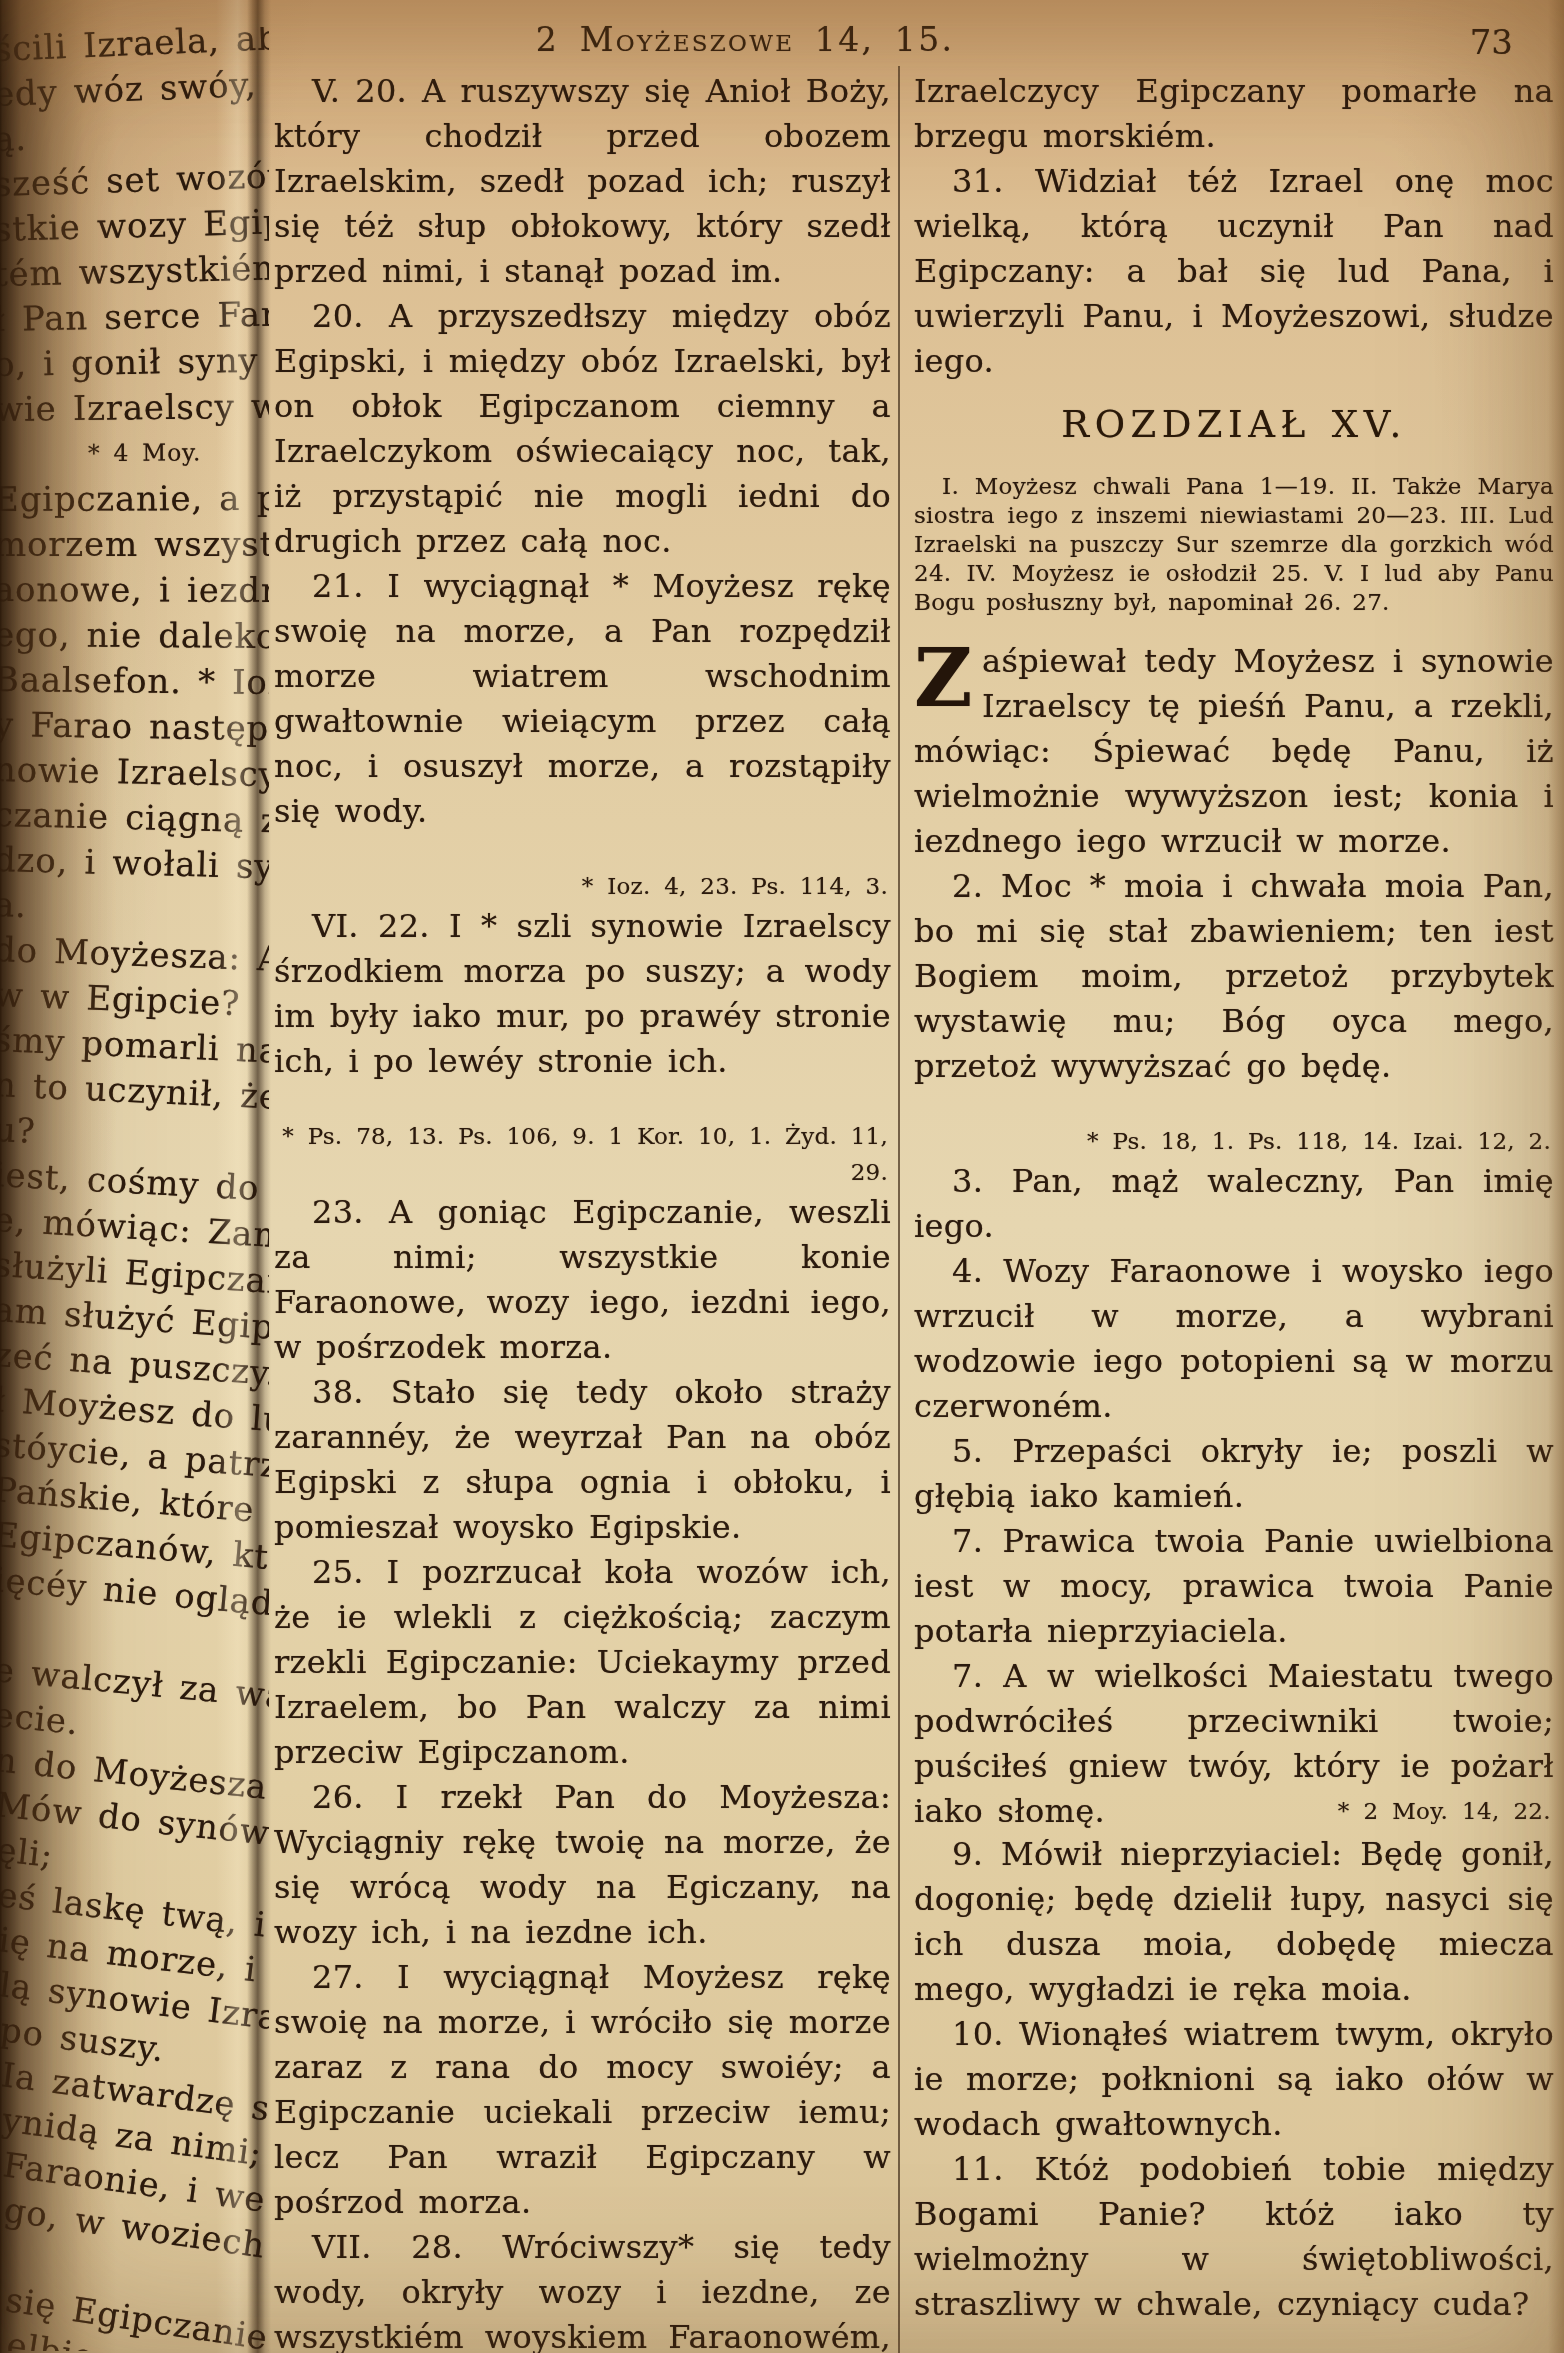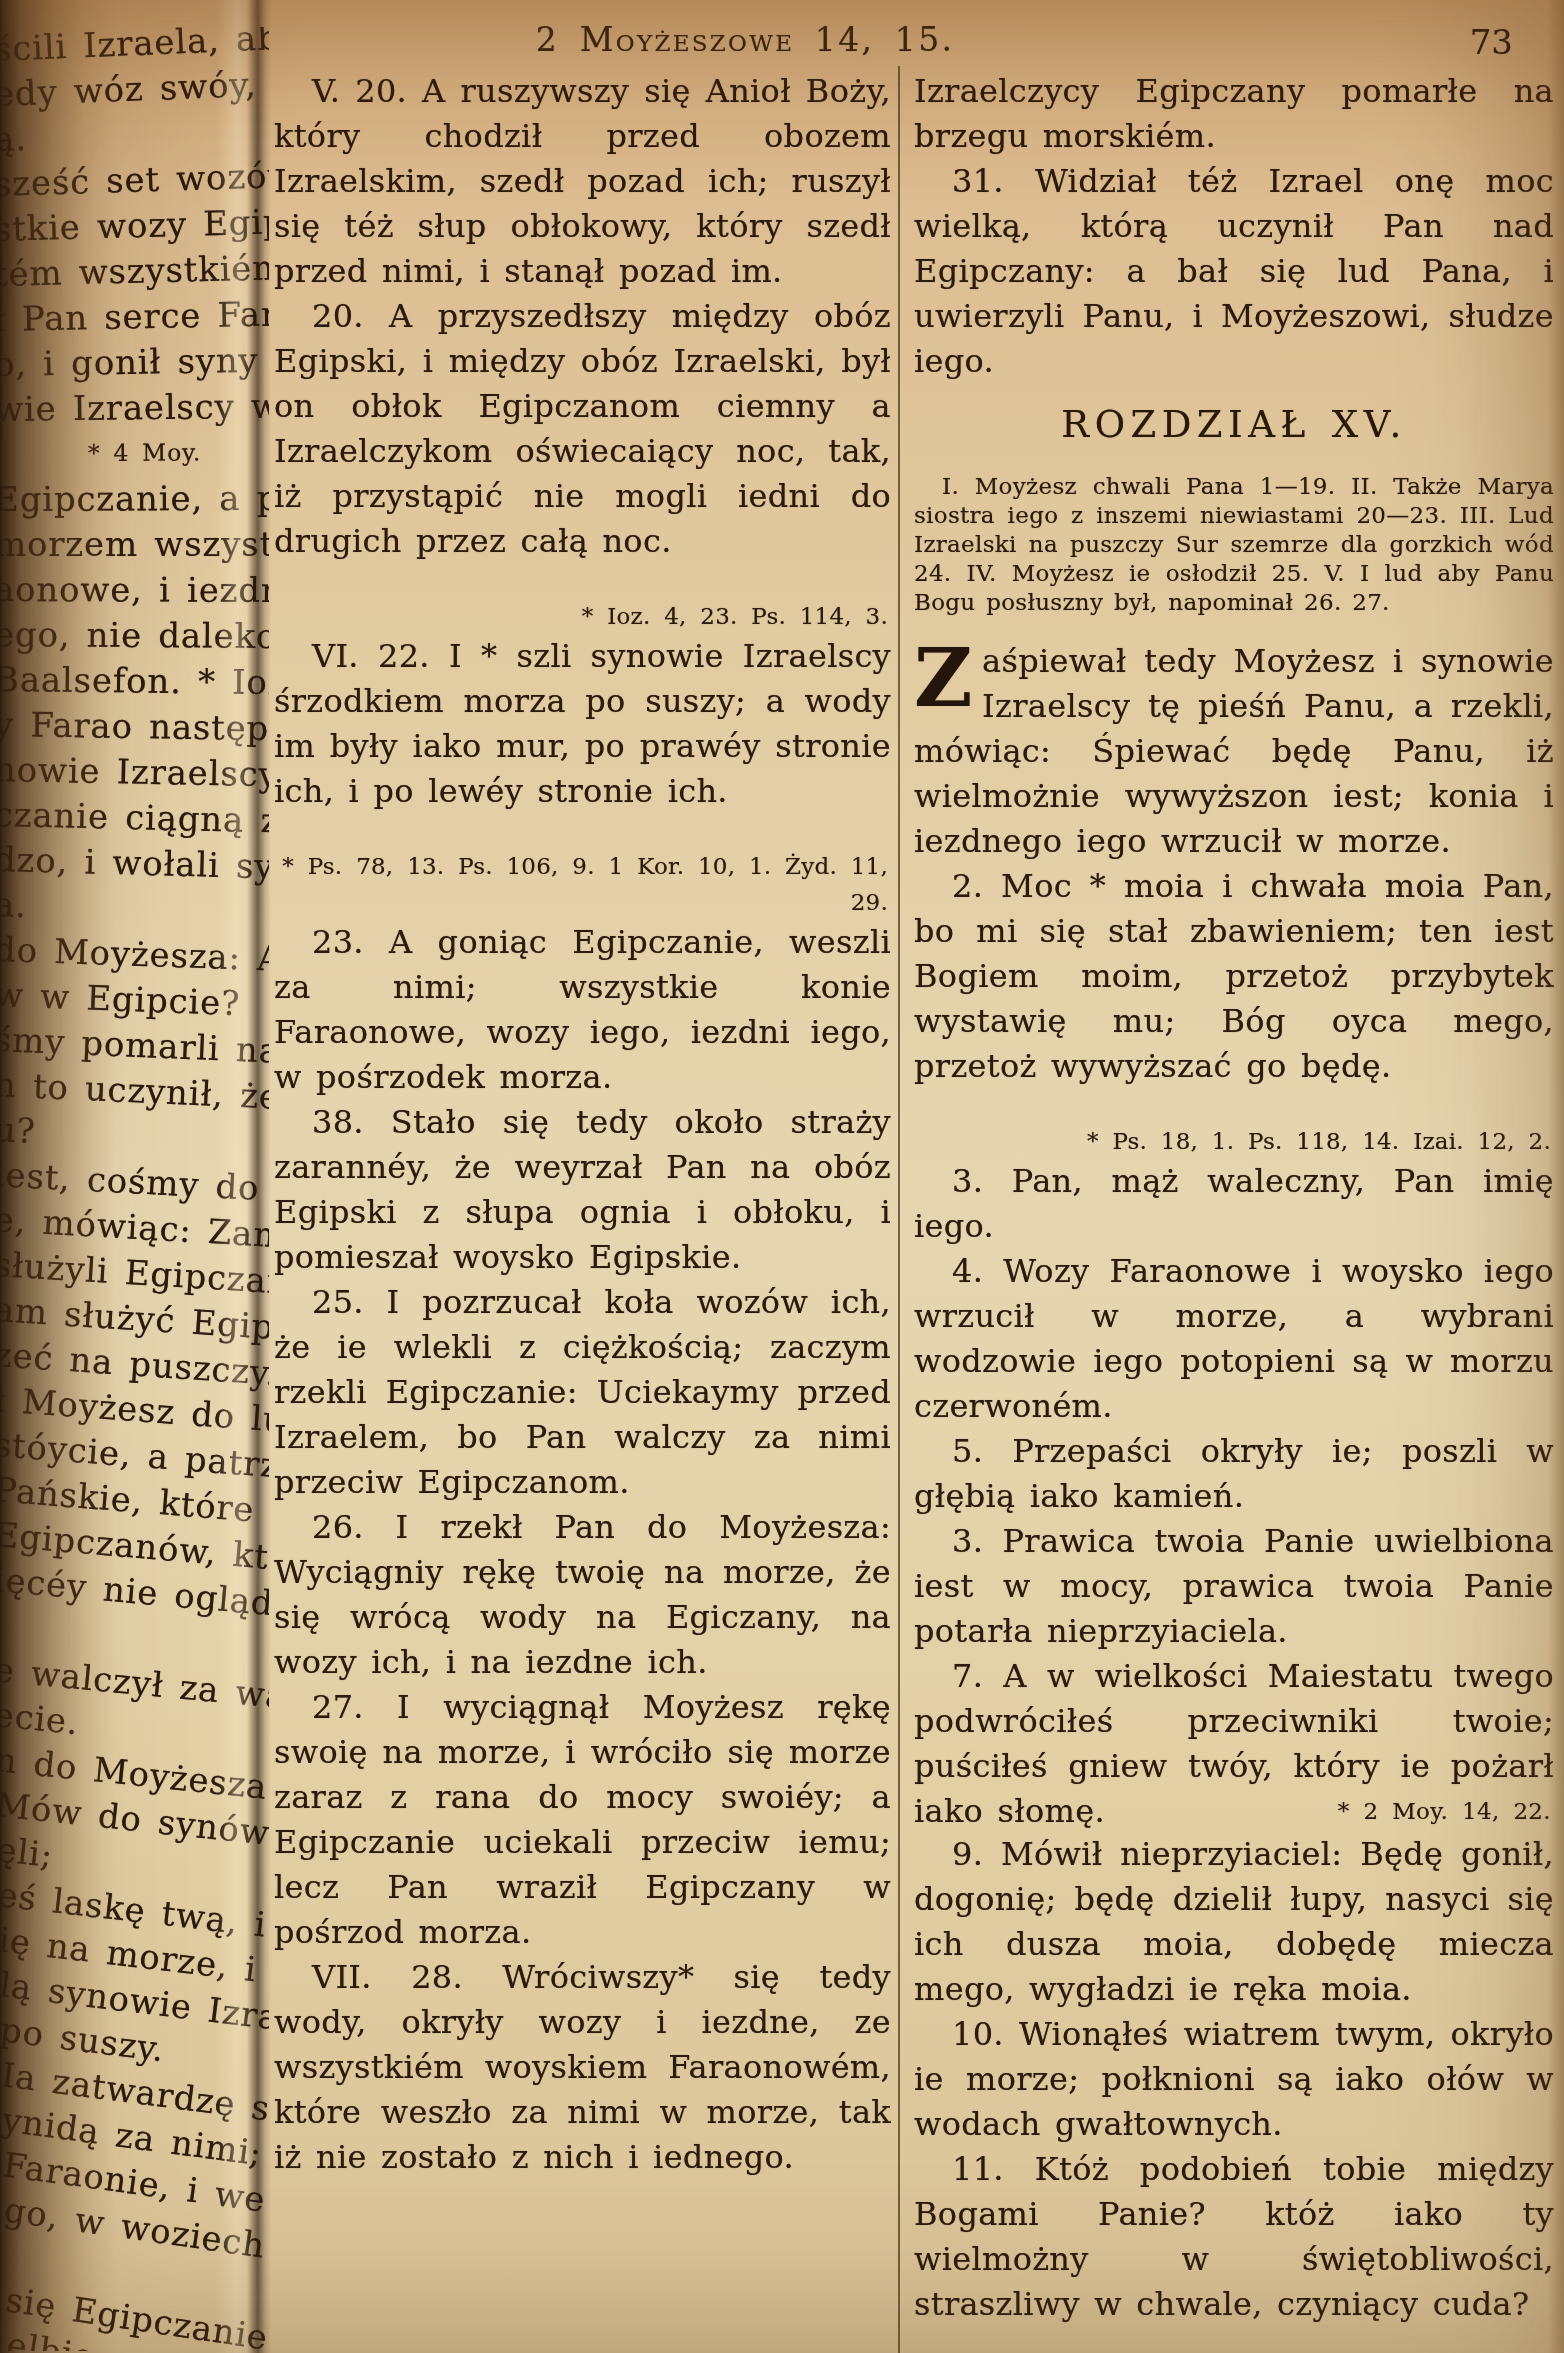--- a/index.html
+++ b/index.html
@@ -157,20 +157,21 @@
       <div class="frag" style="transform: translateX(10.3px) rotate(8.02deg);">go, w woziech ieg</div>
       <div class="frag" style="transform: translateX(11.2px) rotate(8.23deg);">&nbsp;</div>
       <div class="frag" style="transform: translateX(12px) rotate(8.45deg);">się Egipczanie, że</div>
       <div class="frag" style="transform: translateX(13px) rotate(8.67deg);">elbiony będę w F</div>
       <div class="frag" style="transform: translateX(14px) rotate(8.88deg);">iego, i w iezdnych</div>
     </div>
 
   <div id="col-middle" class="col">
       <div class="blk verse">V. 20. A ruszywszy się Anioł Boży, który chodził przed obozem Izraelskim, szedł pozad ich; ruszył się téż słup obłokowy, który szedł przed nimi, i stanął pozad im.</div>
       <div class="blk verse">20. A przyszedłszy między obóz Egipski, i między obóz Izraelski, był on obłok Egipczanom ciemny a Izraelczykom oświecaiący noc, tak, iż przystąpić nie mogli iedni do drugich przez całą noc.</div>
+      <div class="blk verse">21. I wyciągnął * Moyżesz rękę swoię na morze, a Pan rozpędził morze wiatrem wschodnim gwałtownie wieiącym przez całą noc, i osuszył morze, a rozstąpiły się wody.</div>
       <div class="blk ref">* Ioz. 4, 23.  Ps. 114, 3.</div>
       <div class="blk verse">VI. 22. I * szli synowie Izraelscy śrzodkiem morza po suszy; a wody im były iako mur, po prawéy stronie ich, i po lewéy stronie ich.</div>
       <div class="blk ref">* Ps. 78, 13.   Ps. 106, 9.   1 Kor. 10, 1.   Żyd. 11, 29.</div>
       <div class="blk verse">23. A goniąc Egipczanie, weszli za nimi; wszystkie konie Faraonowe, wozy iego, iezdni iego, w pośrzodek morza.</div>
       <div class="blk verse">38. Stało się tedy około straży zarannéy, że weyrzał Pan na obóz Egipski z słupa ognia i obłoku, i pomieszał woysko Egipskie.</div>
       <div class="blk verse">25. I pozrzucał koła wozów ich, że ie wlekli z ciężkością; zaczym rzekli Egipczanie: Uciekaymy przed Izraelem, bo Pan walczy za nimi przeciw Egipczanom.</div>
       <div class="blk verse">26. I rzekł Pan do Moyżesza: Wyciągniy rękę twoię na morze, że się wrócą wody na Egiczany, na wozy ich, i na iezdne ich.</div>
       <div class="blk verse">27. I wyciągnął Moyżesz rękę swoię na morze, i wróciło się morze zaraz z rana do mocy swoiéy; a Egipczanie uciekali przeciw iemu; lecz Pan wraził Egipczany w pośrzod morza.</div>
       <div class="blk verse">VII. 28. Wróciwszy* się tedy wody, okryły wozy i iezdne, ze wszystkiém woyskiem Faraonowém, które weszło za nimi w morze, tak iż nie zostało z nich i iednego.</div>
     </div>
@@ -178,21 +179,21 @@
       <div class="blk cont">Izraelczycy Egipczany pomarłe na brzegu morskiém.</div>
       <div class="blk verse">31. Widział téż Izrael onę moc wielką, którą uczynił Pan nad Egipczany: a bał się lud Pana, i uwierzyli Panu, i Moyżeszowi, słudze iego.</div>
       <div class="blk heading">ROZDZIAŁ XV.</div>
       <div class="blk summary">I. Moyżesz chwali Pana 1—19. II. Także Marya siostra iego z inszemi niewiastami 20—23. III. Lud Izraelski na puszczy Sur szemrze dla gorzkich wód 24. IV. Moyżesz ie osłodził 25. V. I lud aby Panu Bogu posłuszny był, napominał 26. 27.</div>
       <div class="blk verse_dropcap"><span class="dropcap">Z</span>aśpiewał tedy Moyżesz i synowie Izraelscy tę pieśń Panu, a rzekli, mówiąc: Śpiewać będę Panu, iż wielmożnie wywyższon iest; konia i iezdnego iego wrzucił w morze.</div>
       <div class="blk verse">2. Moc * moia i chwała moia Pan, bo mi się stał zbawieniem; ten iest Bogiem moim, przetoż przybytek wystawię mu; Bóg oyca mego, przetoż wywyższać go będę.</div>
       <div class="blk ref">* Ps. 18, 1.  Ps. 118, 14.  Izai. 12, 2.</div>
       <div class="blk verse">3. Pan, mąż waleczny, Pan imię iego.</div>
       <div class="blk verse">4. Wozy Faraonowe i woysko iego wrzucił w morze, a wybrani wodzowie iego potopieni są w morzu czerwoném.</div>
       <div class="blk verse">5. Przepaści okryły ie; poszli w głębią iako kamień.</div>
-      <div class="blk verse">3. Prawica twoia Panie uwielbiona iest w mocy, prawica twoia Panie potarła nieprzyiaciela.</div>
+      <div class="blk verse">7. Prawica twoia Panie uwielbiona iest w mocy, prawica twoia Panie potarła nieprzyiaciela.</div>
       <div class="blk verse">7. A w wielkości Maiestatu twego podwróciłeś przeciwniki twoie; puściłeś gniew twóy, który ie pożarł iako słomę.</div>
       <div class="blk ref_inline">* 2 Moy. 14, 22.</div>
       <div class="blk verse">9. Mówił nieprzyiaciel: Będę gonił, dogonię; będę dzielił łupy, nasyci się ich dusza moia, dobędę miecza mego, wygładzi ie ręka moia.</div>
       <div class="blk verse">10. Wionąłeś wiatrem twym, okryło ie morze; połknioni są iako ołów w wodach gwałtownych.</div>
       <div class="blk verse">11. Któż podobień tobie między Bogami Panie? któż iako ty wielmożny w świętobliwości, straszliwy w chwale, czyniący cuda?</div>
     </div>
 
   <div class="col-divider"></div>
   <div class="fold-highlight"></div>
   <div class="fold-shadow"></div>

